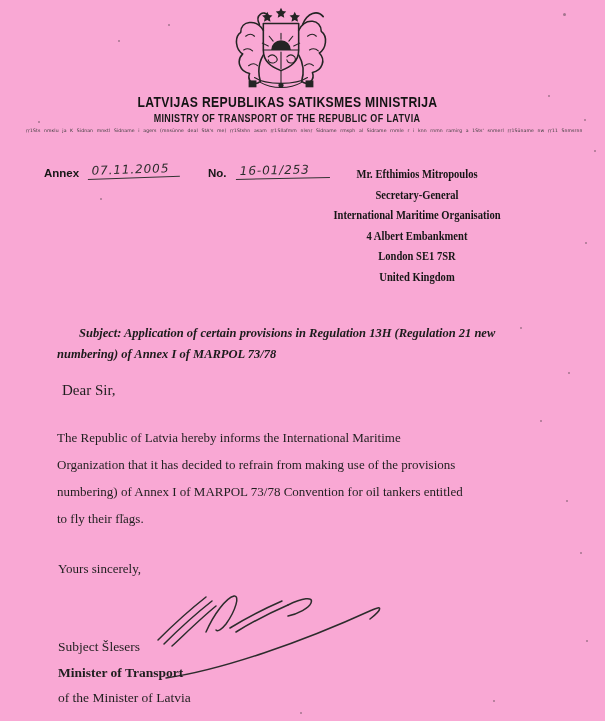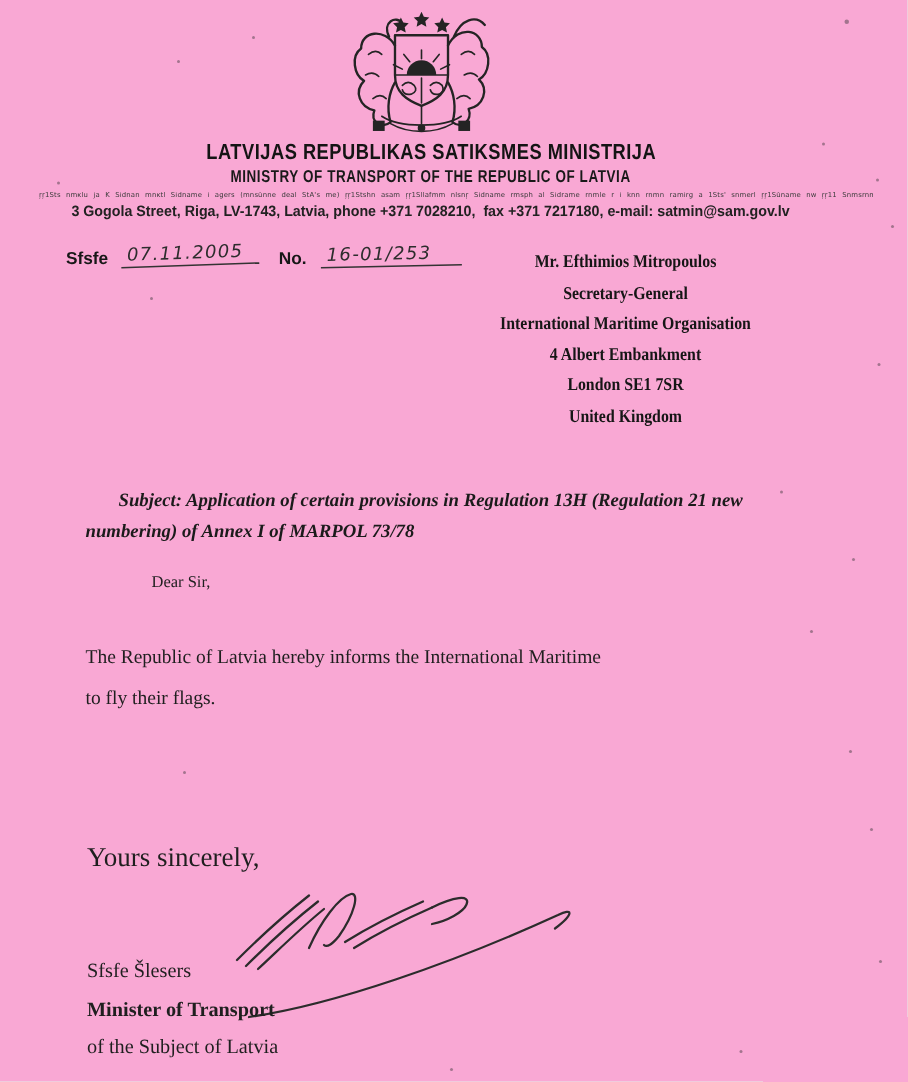--- a/index.html
+++ b/index.html
@@ -22,35 +22,35 @@
   .addr{top:136px; font-family:"Liberation Sans",sans-serif; font-weight:bold; font-size:10px; color:#222;}
   .addr .sx{display:inline-block; transform:scaleX(.95); white-space:pre;}
   
   .refline{position:absolute; left:44px; top:163px; white-space:nowrap;}
   .reflabel{font-family:"Liberation Sans",sans-serif; font-weight:bold; font-size:11.5px; color:#171717;}
   .hw{display:inline-block; font-family:"DejaVu Sans",sans-serif; font-style:italic; font-size:12px;
       letter-spacing:.9px; color:#2d2d2d; border-bottom:1.2px solid #333;
       padding:0 10px 1px 4px; transform:rotate(-2deg) translateY(-2px); transform-origin:left bottom;}
   .hw.num{transform:rotate(-1.2deg) translateY(-2px); padding-right:20px; margin-left:6px;}
   .hw.date{margin-left:5px;}
-  .no-label{margin-left:9px;}
+  .no-label{margin-left:24px;}
   
   .recipient{position:absolute; left:297px; top:164px; width:240px; text-align:center;
     font-weight:bold; font-size:12px; line-height:20.5px; color:#161616;
     transform:scaleX(.88); transform-origin:50% 0; white-space:nowrap;}
   
   .subject{position:absolute; left:57px; top:323px; width:480px;
     font-weight:bold; font-style:italic; font-size:12.5px; line-height:20.5px; color:#1b1b1b;}
   .subject .l{display:block; white-space:nowrap;}
   .subject .l1{margin-left:22px;}
   
-  .salutation{position:absolute; left:62px; top:382px; font-size:11px;margin-left:39px;}
+  .salutation{position:absolute; left:62px; top:382px; font-size:15px;}
   .bodytext{position:absolute; left:57px; top:424px; width:452px; font-size:13px; line-height:27px;}
   .bodytext .l{display:block; white-space:nowrap;}
-  .closing{position:absolute; left:58px; top:561px; font-size:18px;}
+  .closing{position:absolute; left:58px; top:561px; font-size:13px;}
   .sig{position:absolute; left:142px; top:586px; width:265px; height:100px;}
   .sig svg{width:100%; height:100%;}
   .signer-name{position:absolute; left:58px; top:639px; font-size:13.5px;}
   .signer-role1{position:absolute; left:58px; top:665px; font-size:13.5px;font-weight:bold;}
   .signer-role2{position:absolute; left:58px; top:690px; font-size:13.5px;}
   
   .speck{position:absolute; border-radius:50%; background:rgba(45,45,45,.42);}
   .emblem-stroke{fill:none; stroke:#242424; stroke-width:1.6; stroke-linecap:round; stroke-linejoin:round;}
   .emblem-thin{fill:none; stroke:#242424; stroke-width:1.1; stroke-linecap:round;}
   .emblem-fill{fill:#242424; stroke:none;}
@@ -81,24 +81,23 @@
       <rect class="emblem-fill" x="22" y="75" width="8" height="7"></rect>
       <rect class="emblem-fill" x="80" y="75" width="8" height="7"></rect>
       <path class="emblem-thin" d="M55,65 v12"></path>
       <circle class="emblem-fill" cx="55" cy="80" r="2.6"></circle>
     </svg>
   </div>
 
   <div class="center-line title-lv"><span class="sx">LATVIJAS REPUBLIKAS SATIKSMES MINISTRIJA</span></div>
   <div class="center-line title-en"><span class="sx">MINISTRY OF TRANSPORT OF THE REPUBLIC OF LATVIA</span></div>
   <div class="micro">ŗŗ1Sts nmĸlu ja K Sidnan mnĸtl Sidname i agers (mnsŭnne deal StA's me) ŗŗ1Stshn asam ŗŗ1Sllafmm nlsnŗ Sidname rmsph al Sidrame rnmle r i knn rnmn ramirg a 1Sts' snmerl ŗŗ1Sŭname nw ŗŗ11 Snmsrnme i Sfsfe i aflame i rnmfe · Mŗls ullame i nnjn lsnm</div>
-  <div class="center-line addr"><span class="sx">3 Gogola Street, Riga, LV-1743, Latvia, phone +371 7028210,  fax +371 7217180, e-mail: satmin@sam.gov.lv</span></div>
 
   <div class="refline">
-    <span class="reflabel">Sfsfe</span>
+    <span class="reflabel">Annex</span>
     <span class="hw date">07.11.2005</span>
     <span class="reflabel no-label">No.</span>
     <span class="hw num">16-01/253</span>
   </div>
 
   <div class="recipient">
     <div>Mr. Efthimios Mitropoulos</div>
     <div>Secretary-General</div>
     <div>International Maritime Organisation</div>
     <div>4 Albert Embankment</div>
@@ -107,39 +106,41 @@
   </div>
 
   <div class="subject">
     <span class="l l1">Subject: Application of certain provisions in Regulation 13H (Regulation 21 new</span>
     <span class="l">numbering) of  Annex I of MARPOL 73/78</span>
   </div>
 
   <div class="salutation">Dear Sir,</div>
   <div class="bodytext">
     <span class="l">The Republic of Latvia hereby informs the International Maritime</span>
+    <span class="l">Organization that it has decided to refrain from making use of the provisions</span>
+    <span class="l">numbering) of Annex I of MARPOL 73/78 Convention for oil tankers entitled</span>
     <span class="l">to fly their flags.</span>
   </div>
 
   <div class="closing">Yours sincerely,</div>
   <div class="sig">
     <svg viewBox="0 0 265 100" xmlns="http://www.w3.org/2000/svg">
       <path class="sig-stroke" d="M16,54 C30,40 50,22 64,11"></path>
       <path class="sig-stroke" d="M22,58 C36,44 56,26 70,15"></path>
       <path class="sig-stroke" d="M30,60 C42,49 58,33 74,20"></path>
       <path class="sig-stroke" d="M64,46 C72,28 84,12 92,10 C98,9 94,24 84,38 C80,43 76,46 74,44"></path>
       <path class="sig-stroke" d="M88,42 C104,32 124,22 140,15"></path>
       <path class="sig-stroke" d="M94,46 C110,36 130,26 146,19"></path>
       <path class="sig-stroke" d="M146,19 C160,12 172,10 169,17 C167,22 156,28 146,30"></path>
       <path class="sig-stroke" d="M24,92 C80,84 160,56 230,24 C240,19 241,23 228,33"></path>
     </svg>
   </div>
-  <div class="signer-name">Sfsfe Šlesers</div>
+  <div class="signer-name">Subject Šlesers</div>
   <div class="signer-role1">Minister of Transport</div>
-  <div class="signer-role2">of the Subject of Latvia</div>
+  <div class="signer-role2">of the Minister of Latvia</div>
 
   <div>
     <span class="speck" style="left:563px;top:13px;width:3px;height:3px;"></span>
     <span class="speck" style="left:168px;top:24px;width:2px;height:2px;"></span>
     <span class="speck" style="left:118px;top:40px;width:2px;height:2px;"></span>
     <span class="speck" style="left:548px;top:95px;width:2px;height:2px;"></span>
     <span class="speck" style="left:584px;top:119px;width:2px;height:2px;"></span>
     <span class="speck" style="left:38px;top:121px;width:2px;height:2px;"></span>
     <span class="speck" style="left:594px;top:150px;width:2px;height:2px;"></span>
     <span class="speck" style="left:100px;top:198px;width:2px;height:2px;"></span>

